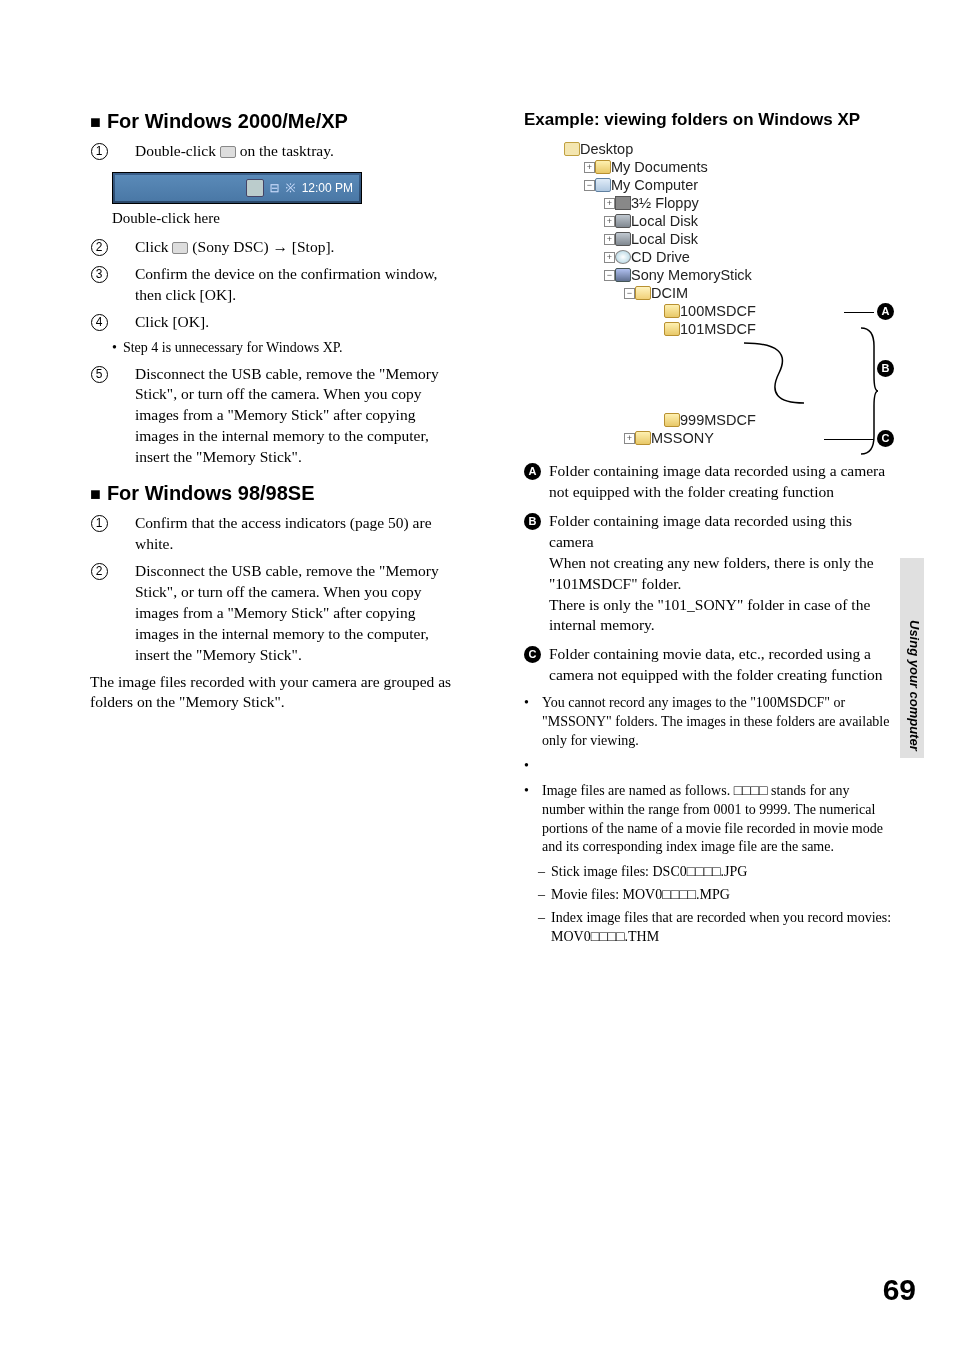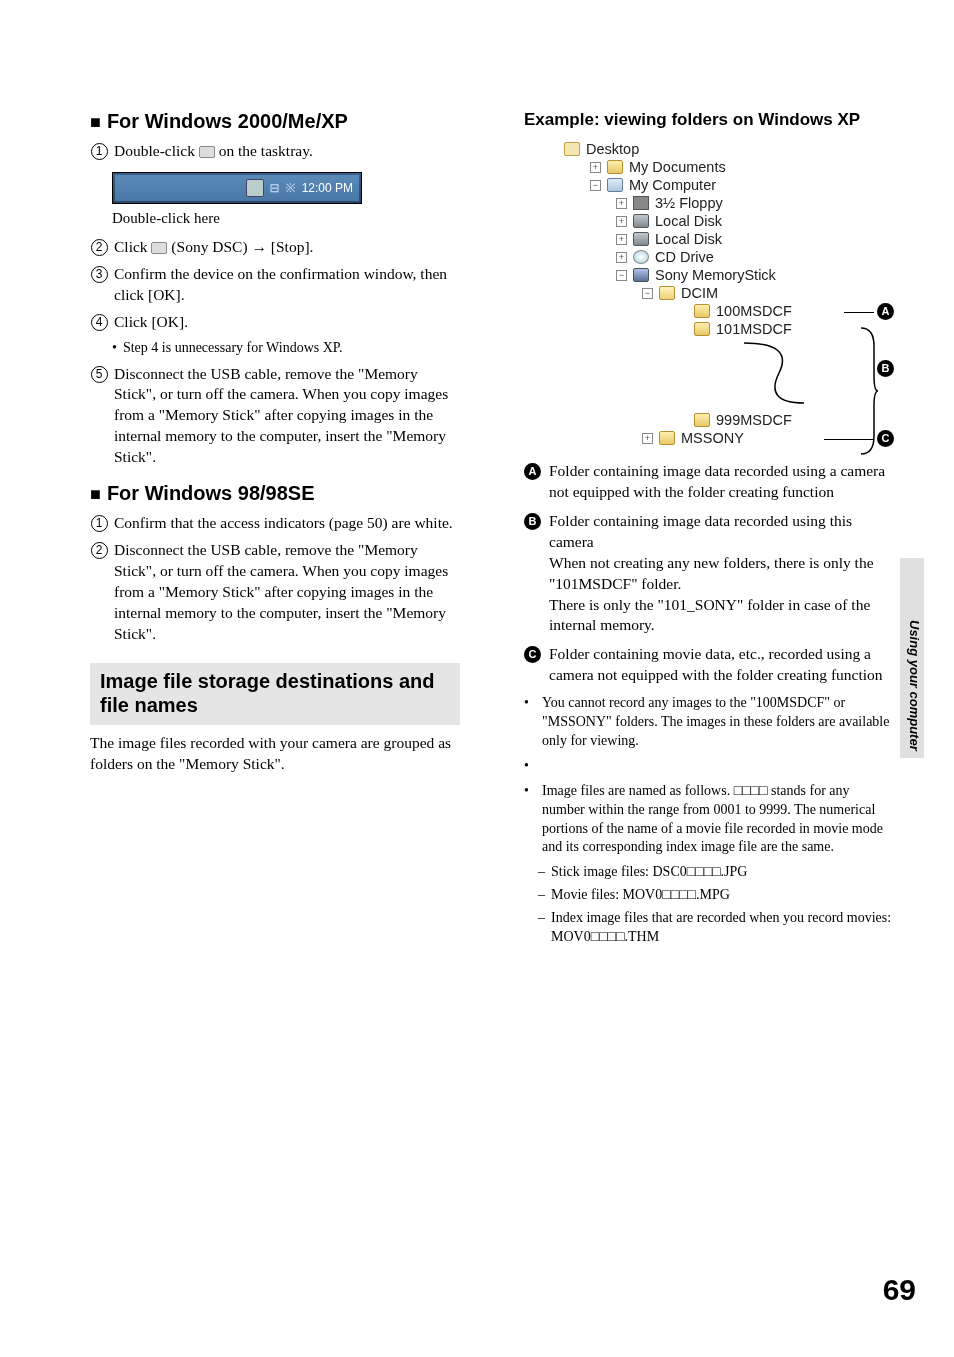--- a/index.html
+++ b/index.html
@@ -29,21 +29,21 @@
   .h-sub {
     font-family: Arial, Helvetica, sans-serif;
     font-weight: bold;
     font-size: 17px;
     color: #000;
     margin-bottom: 10px;
   }
   .para { font-size: 15.5px; line-height: 1.35; margin-bottom: 4px; }
   .step { display: flex; gap: 6px; margin-bottom: 6px; }
   .step .num { flex: 0 0 auto; width: 18px; text-align: center; }
-  .step .txt { flex: 1; font-size: 15.5px; line-height: 1.35; }
+  .step .txt { flex: 1; font-size: 15.5px; line-height: 1.35; margin-left: 21px; }
   .circle { display:inline-block; border:1px solid #000; border-radius:50%; width:17px; height:17px; font-size:12px; line-height:15px; text-align:center; font-family: Arial, sans-serif; }
   .bullet-sub { display:flex; gap:6px; margin-left: 22px; font-size:14px; line-height:1.35; margin-bottom:6px; }
   .tasktray-img {
     width: 250px;
     margin: 10px 0 4px 22px;
     background: linear-gradient(#3a5f8a, #2a4768);
     border: 1px solid #000;
     padding: 2px;
   }
   .tasktray-inner {
@@ -59,21 +59,21 @@
   }
   .tasktray-icon { width:18px; height:18px; background:#bcc; border:1px solid #446; display:inline-block; border-radius:2px; }
   .caption { text-align:left; font-size:15px; margin: 6px 0 10px 22px; width:250px; }
   .tree-img {
     width: 300px;
     margin: 10px auto 14px 40px;
     font-family: Tahoma, Arial, sans-serif;
     font-size: 14.5px;
     color: #222;
   }
-  .tree-row { display:flex; align-items:center; gap:6px; padding:1px 0; }
+  .tree-row { display:flex; align-items:center; padding:1px 0; }
   .tree-indent { display:inline-block; width:20px; }
   .tree-exp { display:inline-block; width:11px; height:11px; border:1px solid #888; font-size:9px; line-height:9px; text-align:center; color:#555; background:#fff; }
   .tree-icon { display:inline-block; width:16px; height:14px; }
   .icon-desktop { background:#f4e6b0; border:1px solid #c0a040; border-radius:2px; }
   .icon-folder { background:linear-gradient(#fef0b0,#e8c868); border:1px solid #b89030; border-radius:2px; }
   .icon-folder-open { background:linear-gradient(#fff4c0,#f0d078); border:1px solid #b89030; border-radius:2px; }
   .icon-computer { background:linear-gradient(#e0ecf8,#b0c8e0); border:1px solid #6080a0; border-radius:2px; }
   .icon-floppy { background:#888; border:1px solid #555; }
   .icon-disk { background:linear-gradient(#c0c8d0,#808890); border:1px solid #555; border-radius:2px; }
   .icon-cd { background: radial-gradient(#fff,#a8d0e0); border:1px solid #888; border-radius:50%; }
@@ -198,23 +198,20 @@
 
     <div class="step">
       <span class="num"><span class="circle">1</span></span>
       <span class="txt">Confirm that the access indicators (page 50) are white.</span>
     </div>
     <div class="step">
       <span class="num"><span class="circle">2</span></span>
       <span class="txt">Disconnect the USB cable, remove the "Memory Stick", or turn off the camera. When you copy images from a "Memory Stick" after copying images in the internal memory to the computer, insert the "Memory Stick".</span>
     </div>
 
-    <div class="section-box">
-      <div class="section-box-title">Image file storage destinations and file names</div>
-    </div>
     <div class="para">The image files recorded with your camera are grouped as folders on the "Memory Stick".</div>
   </div>
 
   <div class="col col-right">
     <div class="h-sub">Example: viewing folders on Windows XP</div>
 
     <div class="tree-img">
       <div class="tree-row">
           <span class="tree-icon icon-desktop"></span>
           <span>Desktop</span>

